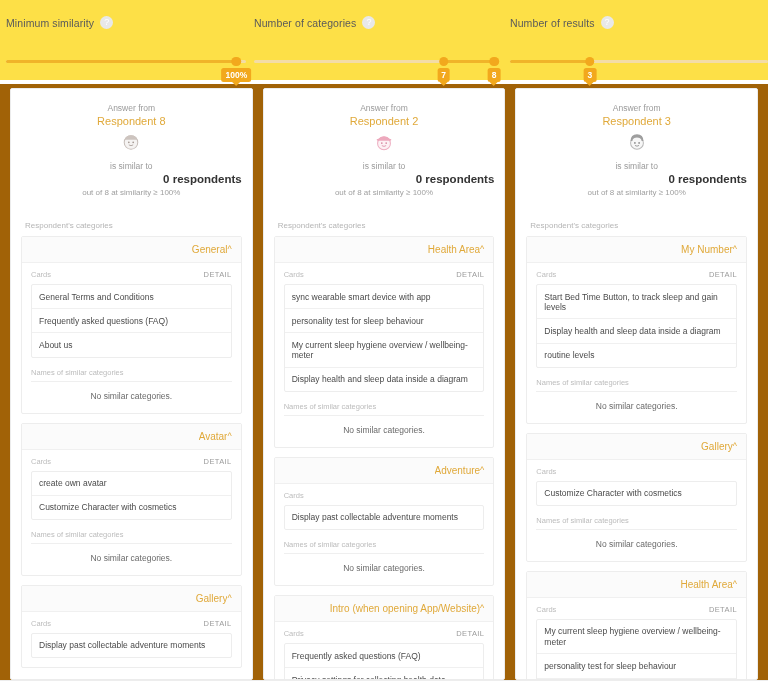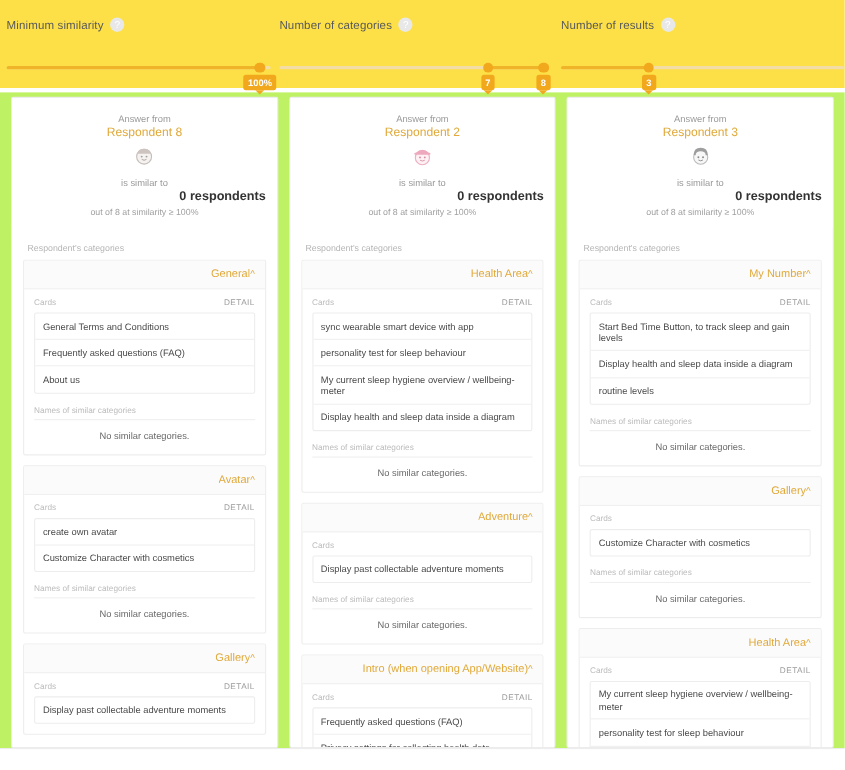--- a/index.html
+++ b/index.html
@@ -105,21 +105,21 @@
     border-right: 4px solid transparent;
     border-top: 4px solid #f2a81d;
   }
 
   
   .board {
     position: absolute;
     top: 84px; left: 0;
     width: 768px;
     height: 596px;
-    background: #bef264;
+    background: #a16207;
     display: flex;
     gap: 10px;
     padding: 4px 10px 0 10px;
     overflow: hidden;
   }
   .column {
     flex: 1 1 0;
     min-width: 0;
     background: #ffffff;
     border: 1px solid #ececec;

